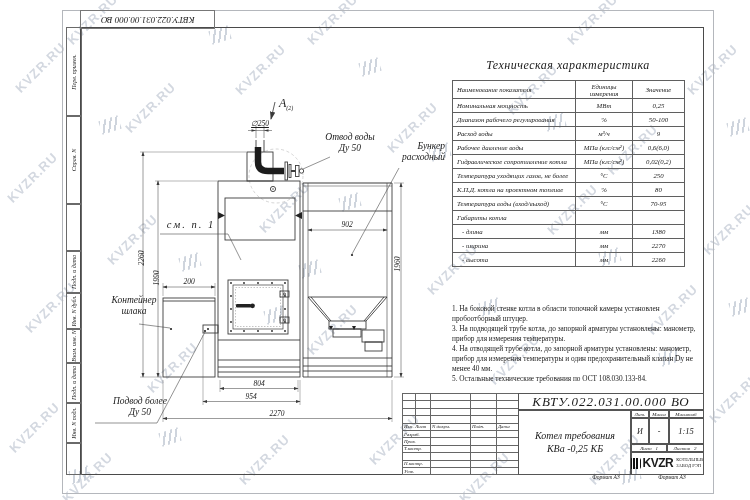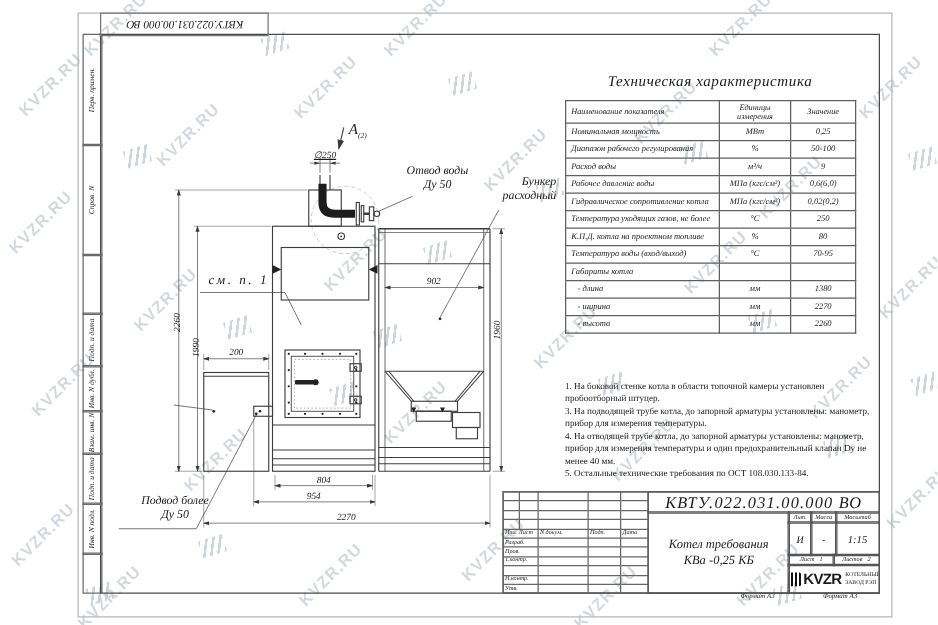--- a/index.html
+++ b/index.html
@@ -282,20 +282,24 @@
 
   <div class="lbl" style="left:316px;top:132px;width:68px;font-size:9.5px;">
     <div>Отвод воды</div>
     <div>Ду 50</div>
   </div>
   <div class="lbl" style="left:383px;top:141px;width:62px;font-size:9.5px;text-align:right;">
     <div>Бункер</div>
     <div>расходный</div>
   </div>
   <div class="lbl" style="left:158px;top:219px;width:66px;font-size:10.5px;letter-spacing:2px;">см. п. 1</div>
+  <div class="lbl" style="left:84px;top:295px;width:100px;font-size:9.5px;">
+    <div>Контейнер</div>
+    <div>шлака</div>
+  </div>
   <div class="lbl" style="left:86px;top:396px;width:108px;font-size:9.5px;">
     <div>Подвод более</div>
     <div>Ду 50</div>
   </div>
 
   <div class="dim" style="left:332px;top:220px;width:30px;">902</div>
   <div class="dim" style="left:176px;top:277px;width:26px;">200</div>
   <div class="dim" style="left:246px;top:379px;width:26px;">804</div>
   <div class="dim" style="left:238px;top:392px;width:26px;">954</div>
   <div class="dim" style="left:262px;top:409px;width:30px;">2270</div>

